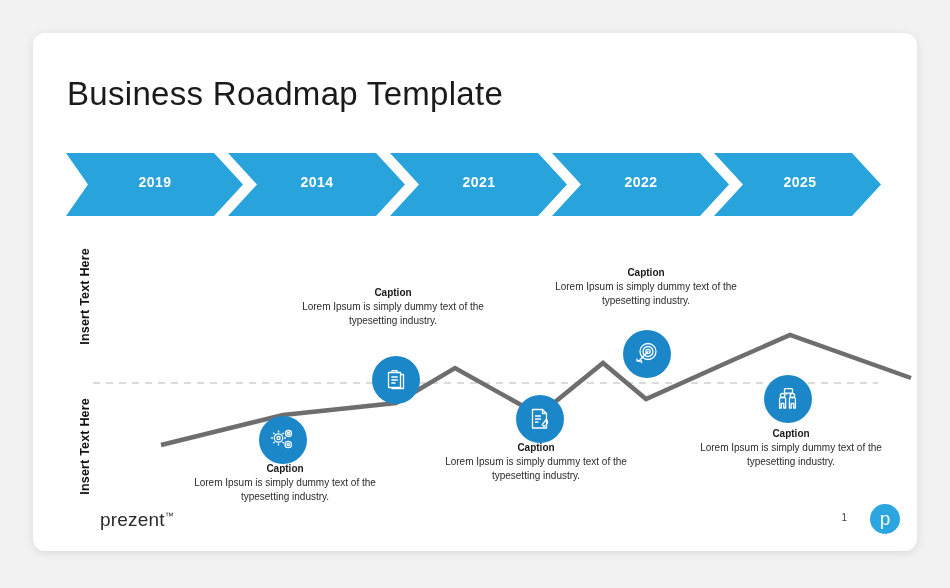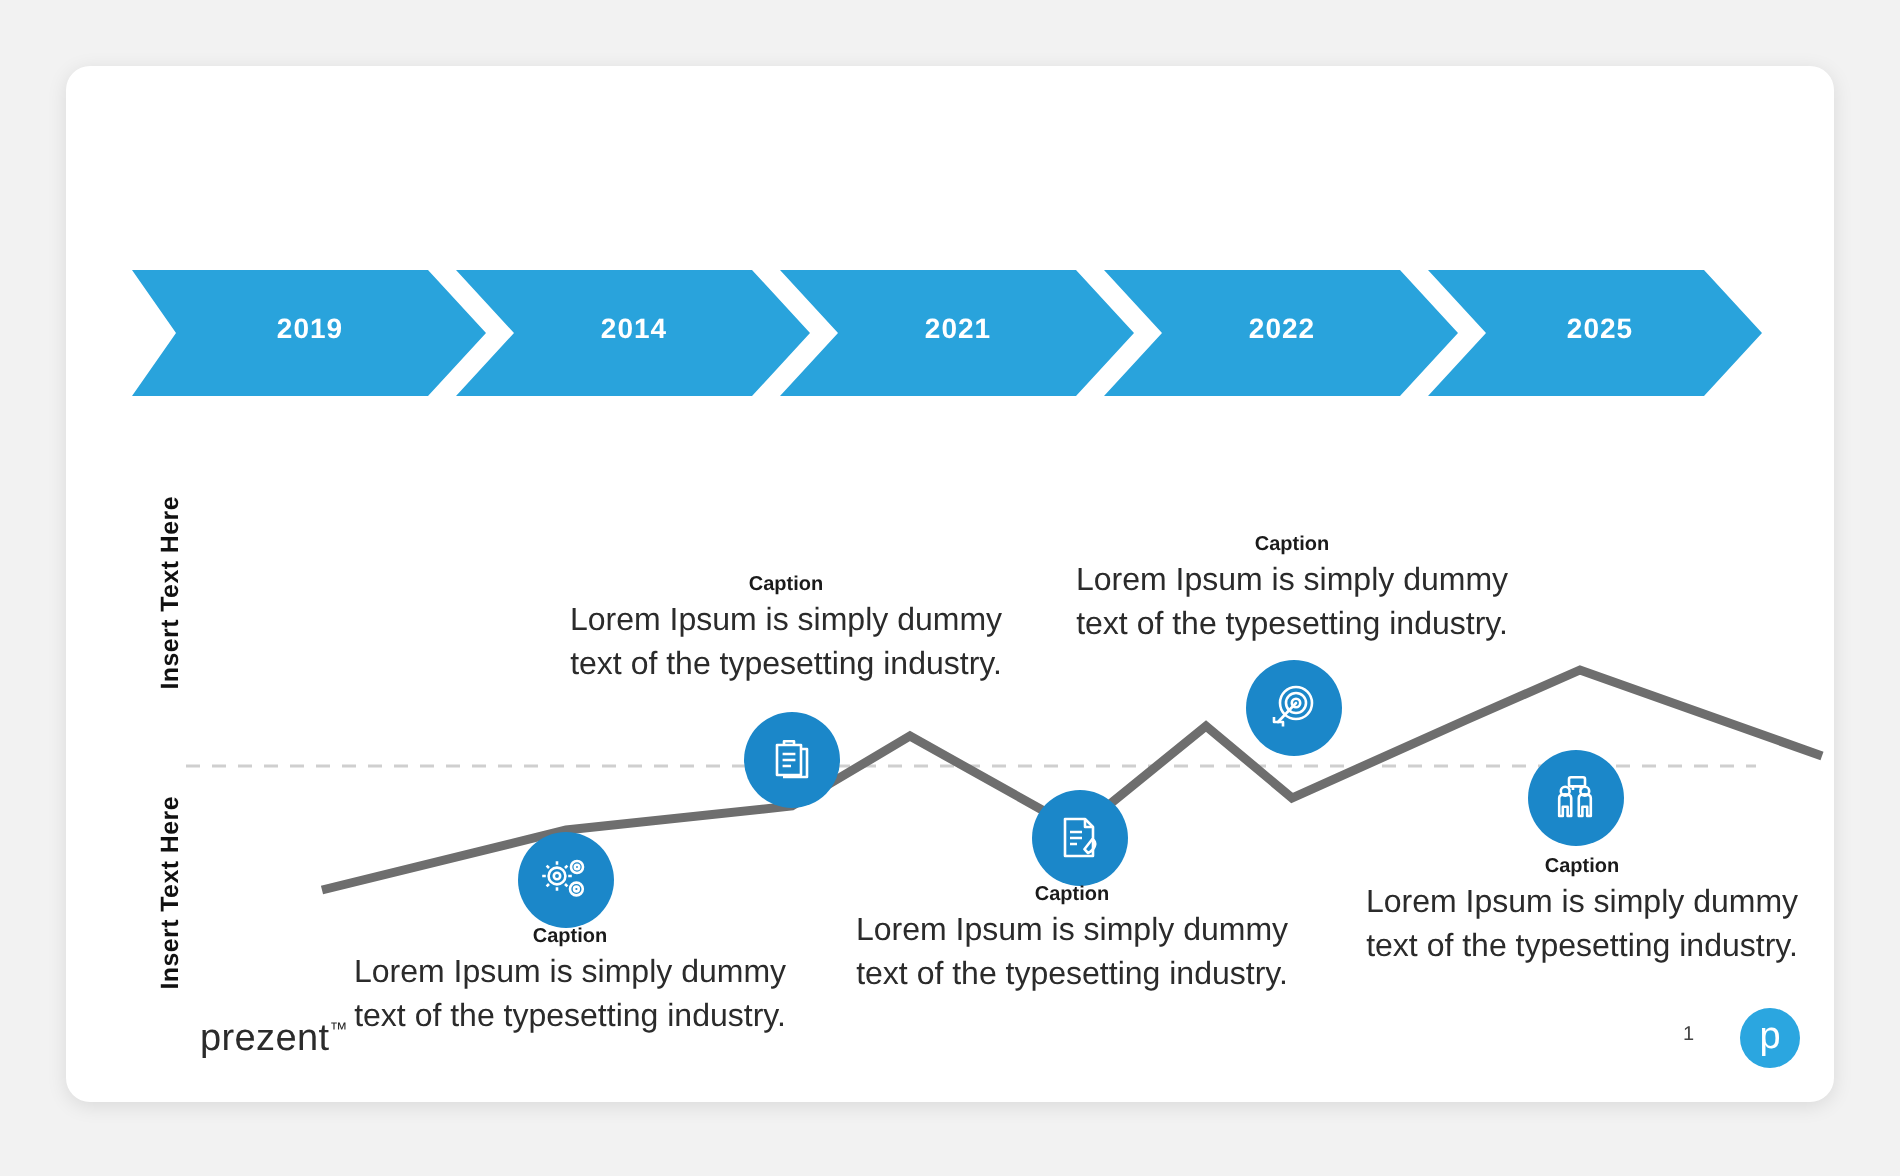--- a/index.html
+++ b/index.html
@@ -31,21 +31,21 @@
     font-size: 33px;
     font-weight: 400;
     color: #1a1a1a;
     letter-spacing: 0.3px;
     white-space: nowrap;
   }
   
   .timeline {
     position: absolute;
     left: 33px;
-    top: 102px;
+    top: 120px;
     width: 815px;
     height: 61px;
   }
   .timeline svg { display: block; }
   .tl-label {
     position: absolute;
     top: 21px;
     font-size: 14px;
     font-weight: bold;
     color: #ffffff;
@@ -92,21 +92,21 @@
     width: 230px;
     text-align: center;
   }
   .caption-title {
     font-size: 10px;
     font-weight: bold;
     color: #1a1a1a;
     margin-bottom: 2px;
   }
   .caption-body {
-    font-size: 16px;
+    font-size: 10px;
     color: #2b2b2b;
     line-height: 1.35;
   }
   
   .brand {
     position: absolute;
     left: 34px;
     bottom: 20px;
     font-size: 19px;
     color: #2b2b2b;
@@ -144,20 +144,21 @@
     font-weight: 300;
     line-height: 1;
     margin-top: -2px;
   }
 </style>
 </head>
 <body>
 
 <div class="slide">
 
+  <div class="title">Business Roadmap Template</div>
 
   <div class="timeline">
     <svg width="815" height="63" viewBox="0 0 815 63">
 
       <path d="M0,0 L148,0 L177,31.5 L148,63 L0,63 L22,31.5 Z" fill="#29a3dc"></path>
 
       <path d="M162,0 L310,0 L339,31.5 L310,63 L162,63 L191,31.5 Z" fill="#29a3dc"></path>
 
       <path d="M324,0 L472,0 L501,31.5 L472,63 L324,63 L353,31.5 Z" fill="#29a3dc"></path>
 

